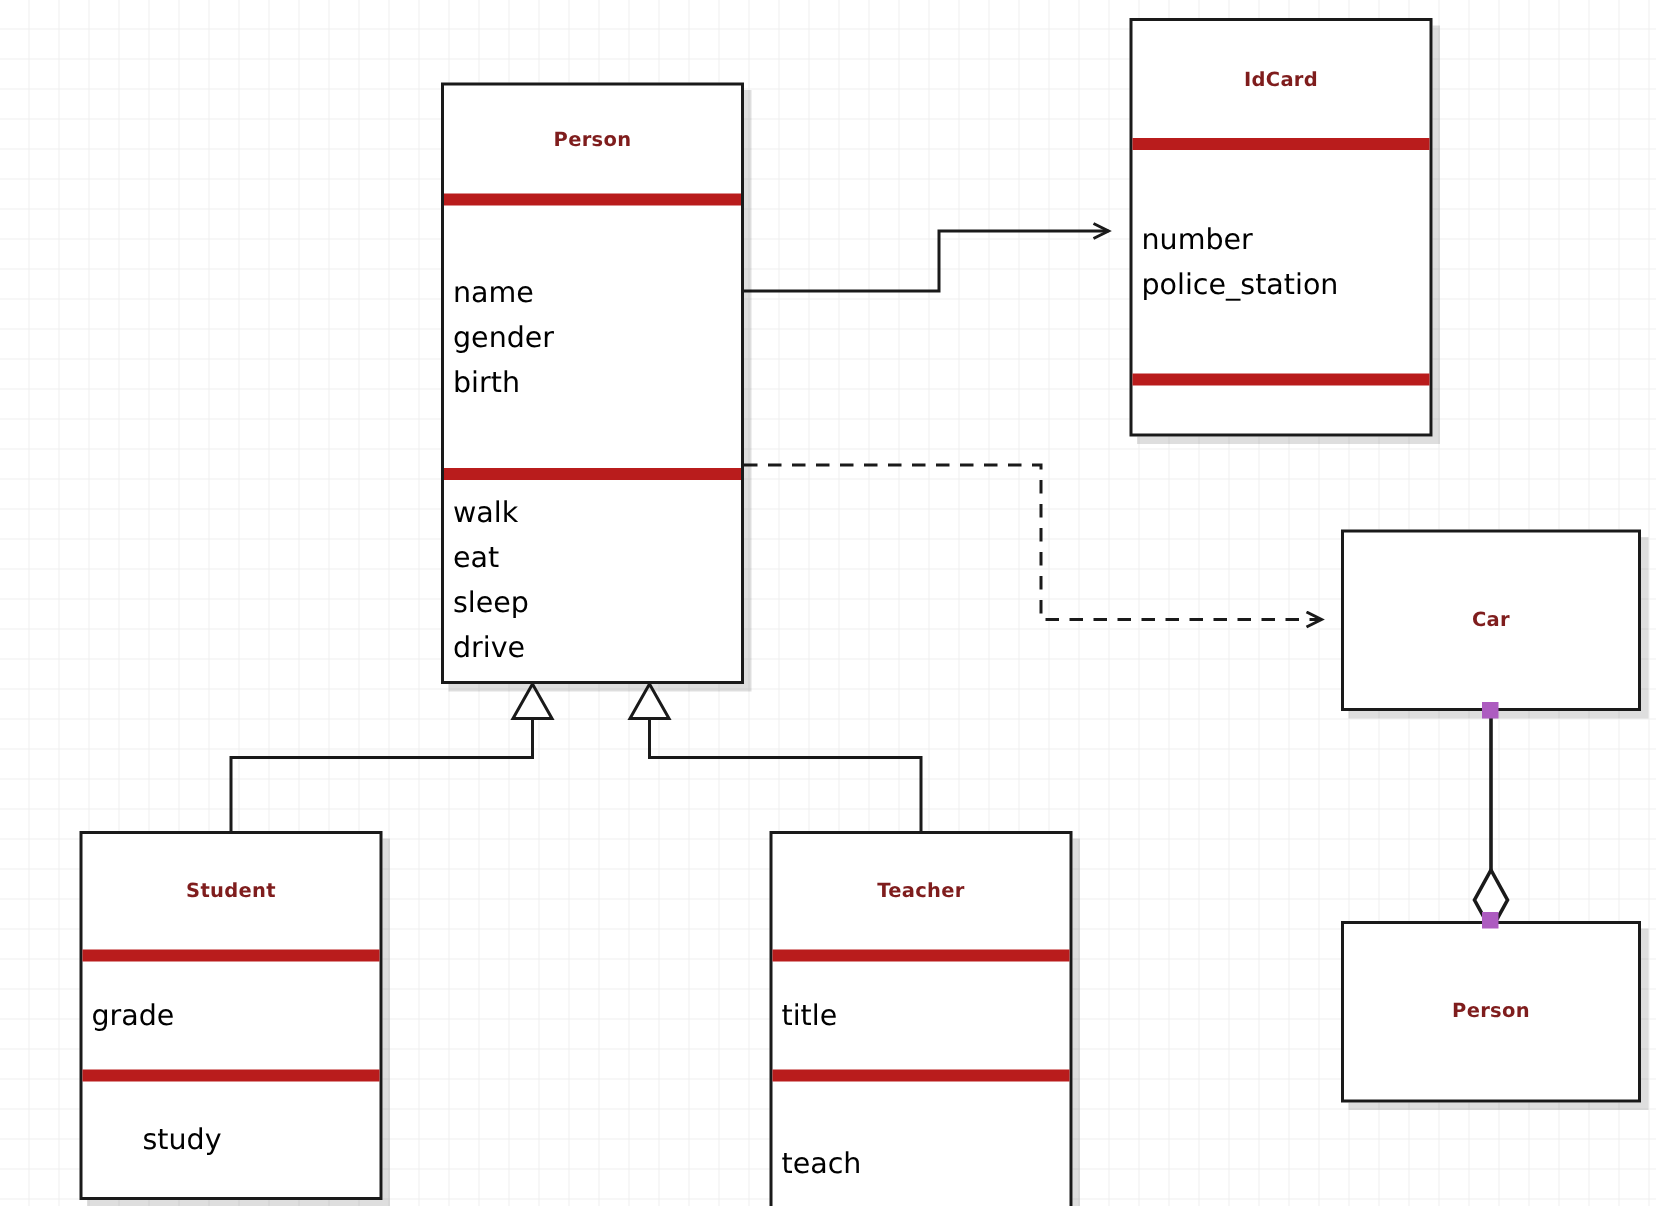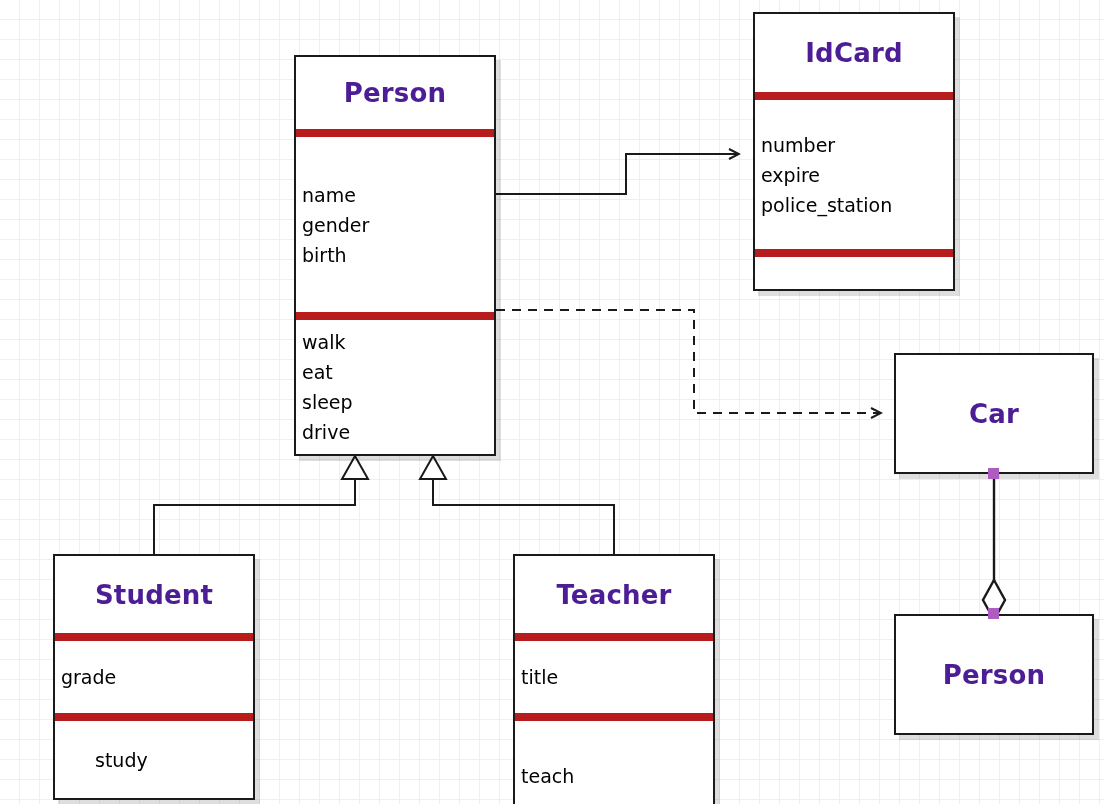--- a/index.html
+++ b/index.html
@@ -44,22 +44,22 @@
     overflow: hidden;
   }
   .cmp + .cmp {
     border-top: 8px solid #b91c1c;
   }
   .cmp-title {
     display: flex;
     align-items: center;
     justify-content: center;
     font-weight: bold;
-    font-size: 26px;
-    color: #4c1d95;
+    font-size: 13px;
+    color: #7f1d1d;
     letter-spacing: 0.2px;
   }
   .cmp-list {
     display: flex;
     flex-direction: column;
     justify-content: center;
     padding-left: 6px;
   }
   .cmp-list .row {
     font-size: 19px;
@@ -127,21 +127,20 @@
       <div class="row">eat</div>
       <div class="row">sleep</div>
       <div class="row">drive</div>
     </div>
   </div>
 
   <div class="uml-class" style="left:753px; top:12px; width:202px; height:279px;">
     <div class="cmp cmp-title" style="height:78px;">IdCard</div>
     <div class="cmp cmp-list" style="height:157px;">
       <div class="row">number</div>
-      <div class="row">expire</div>
       <div class="row">police_station</div>
     </div>
     <div class="cmp cmp-empty" style="flex:1;"></div>
   </div>
 
   <div class="uml-class" style="left:53px; top:554px; width:202px; height:246px;">
     <div class="cmp cmp-title" style="height:77px;">Student</div>
     <div class="cmp cmp-list" style="height:80px;">
       <div class="row">grade</div>
     </div>

